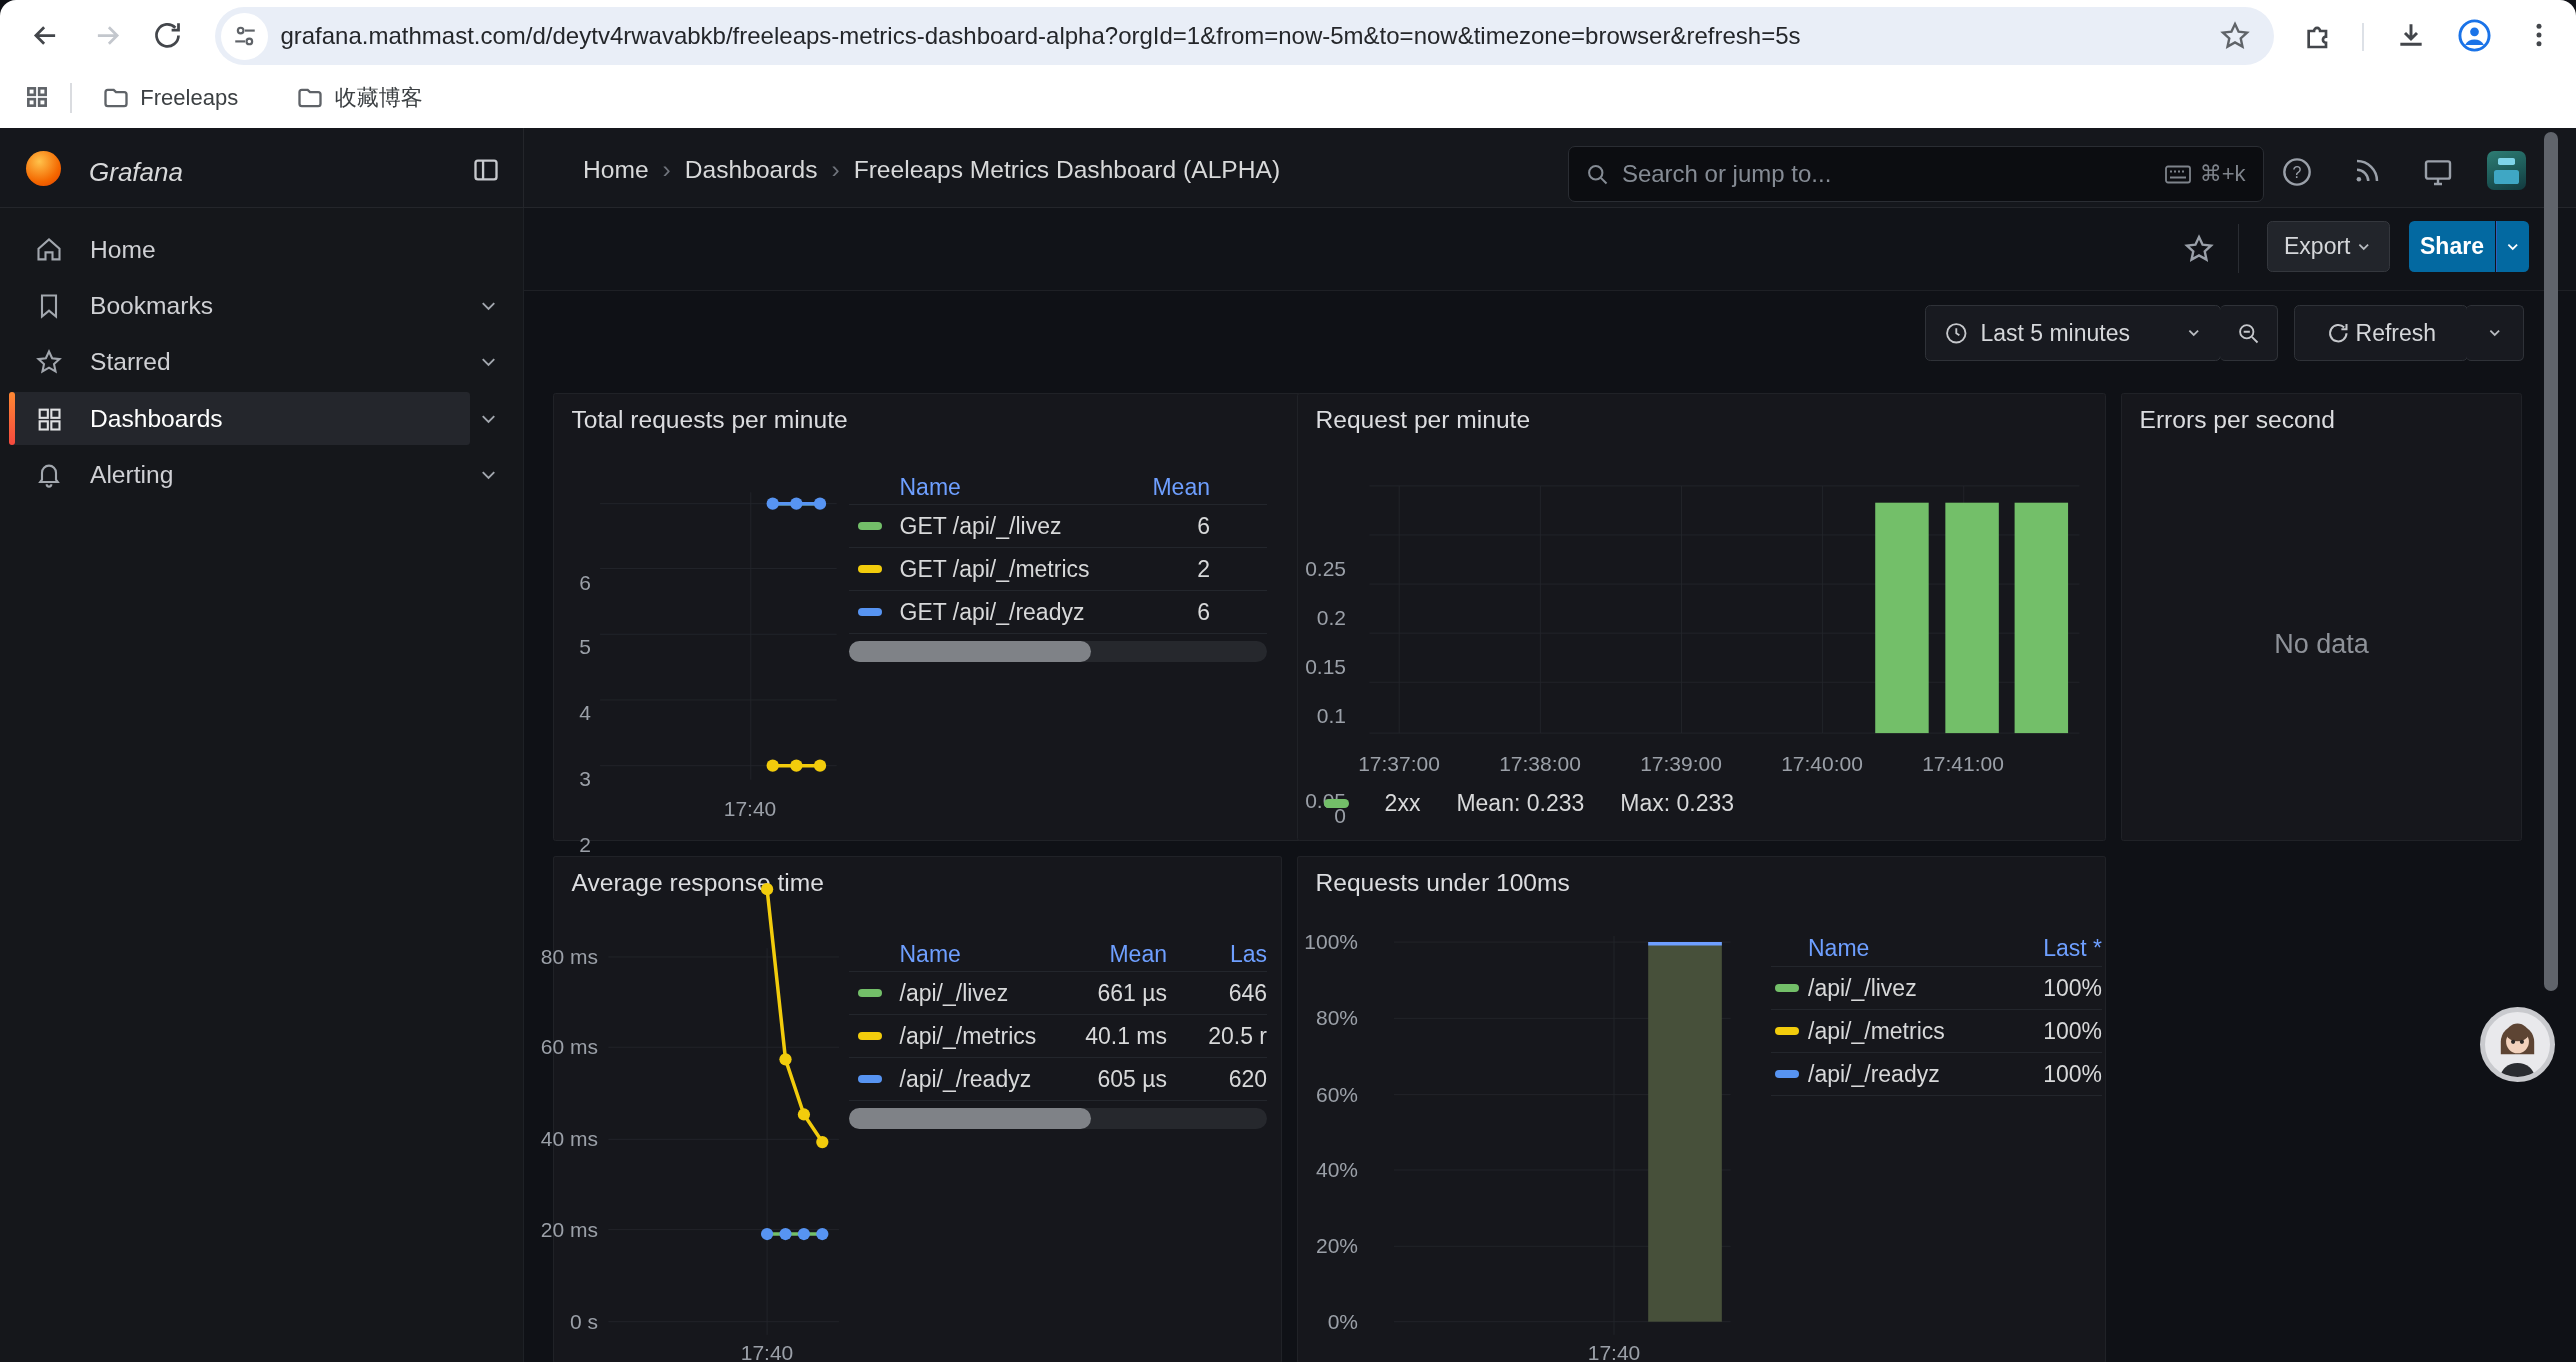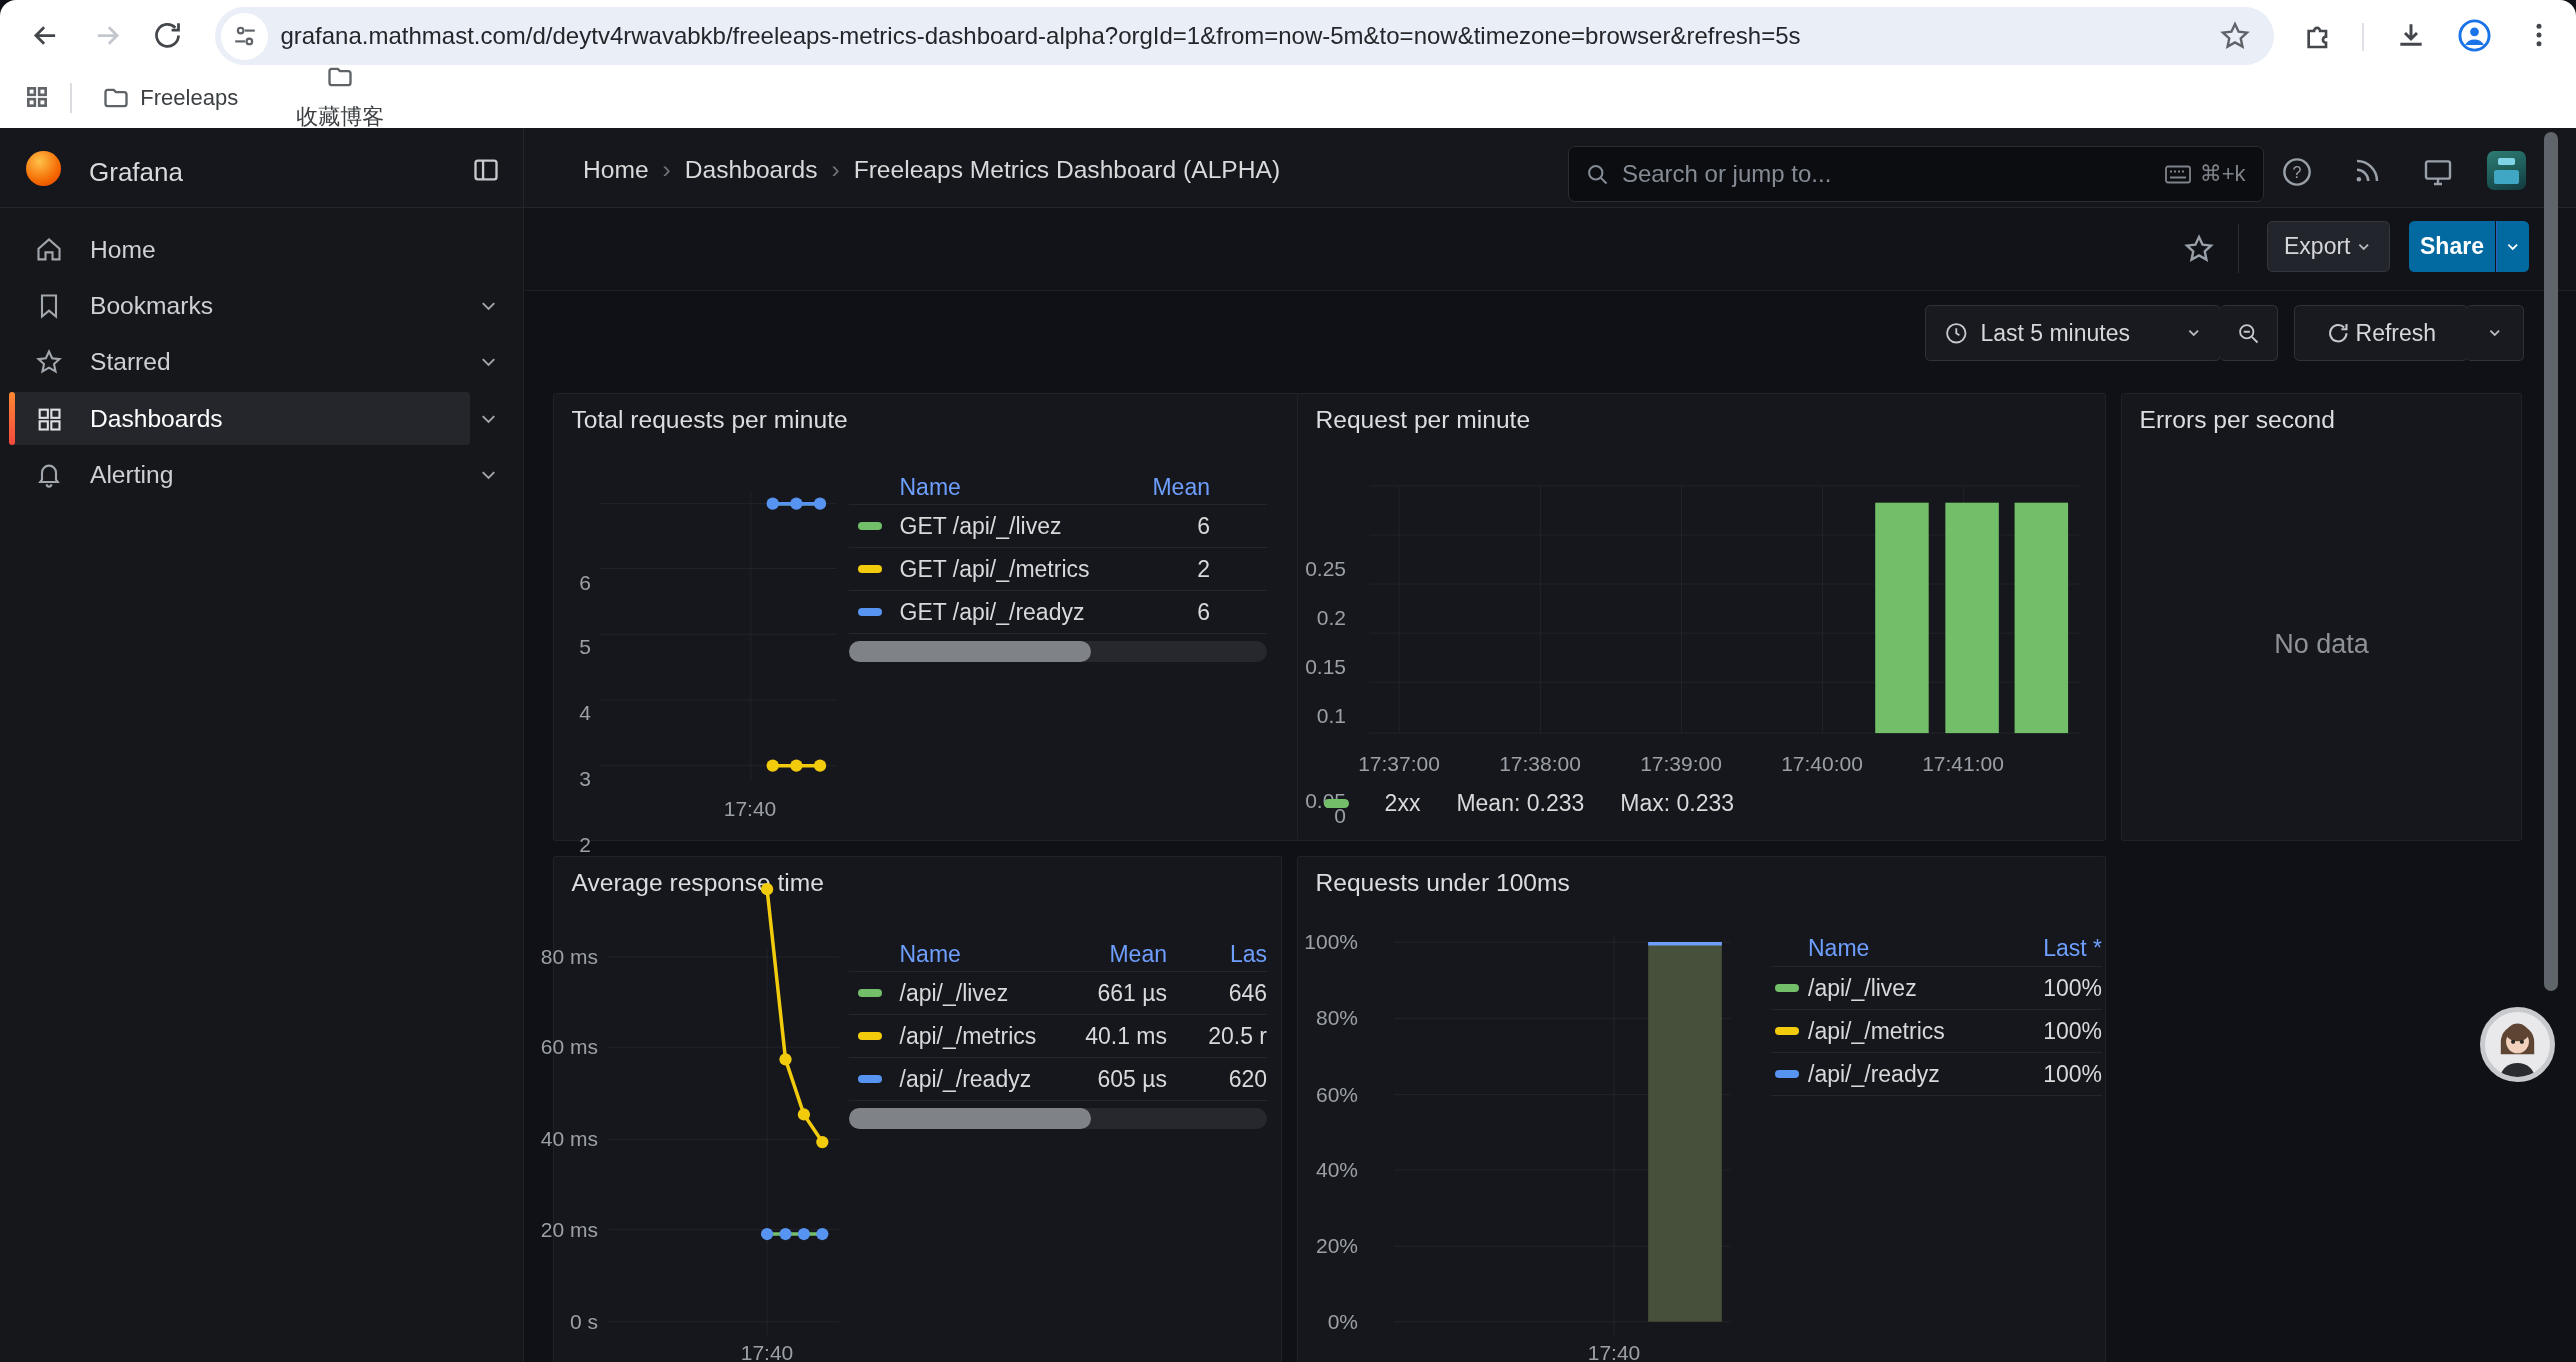--- a/index.html
+++ b/index.html
@@ -128,35 +128,35 @@
           <rect x="14" y="14" width="6" height="6"></rect>
         </svg>
     </div>
     <div class="vline-l" style="margin-left:70px;"></div>
     <div class="bkitem">
       <svg width="28" height="28" viewBox="0 0 24 24" stroke="#5f6368" stroke-width="2" fill="none">
         <path d="M3 7a2 2 0 0 1 2-2h5l2 2h7a2 2 0 0 1 2 2v8a2 2 0 0 1-2 2H5a2 2 0 0 1-2-2z"></path>
         </svg>
       <span>Freeleaps</span>
     </div>
-    <div class="bkitem" style="margin-left:58px;flex-direction:column;">
+    <div class="bkitem" style="margin-left:58px;">
       <svg width="28" height="28" viewBox="0 0 24 24" stroke="#5f6368" stroke-width="2" fill="none">
         <path d="M3 7a2 2 0 0 1 2-2h5l2 2h7a2 2 0 0 1 2 2v8a2 2 0 0 1-2 2H5a2 2 0 0 1-2-2z"></path>
         </svg>
       <span>收藏博客</span>
     </div>
   </div>
 </div>
 
 <div class="abs app"></div>
 
 <div class="abs topnav"></div>
 <div class="abs" style="left:26px;top:151px;width:35px;height:35px;border-radius:50%;
      background:radial-gradient(circle at 38% 30%,#ffc24b,#f46800 62%,#e23d00);"></div>
-<div class="abs brand" style="left:89px;top:157px;">Grafana</div>
+<div class="abs brand" style="left:89px;top:157px;font-style:italic;">Grafana</div>
 <div class="abs" style="left:472px;top:156px;">
   <svg width="28" height="28" viewBox="0 0 24 24" stroke="#c7c9cd" stroke-width="2" fill="none">
     <rect x="3" y="4" width="18" height="16" rx="2"></rect>
       <path d="M9.5 4v16"></path>
     </svg>
 </div>
 <div class="abs" style="left:523px;top:128px;width:0.9px;height:79px;background:#24262b;"></div>
 <div class="abs" style="left:583px;top:156px;display:flex;align-items:center;">
   <span class="crumb">Home</span>
   <span class="crumbsep">›</span>

